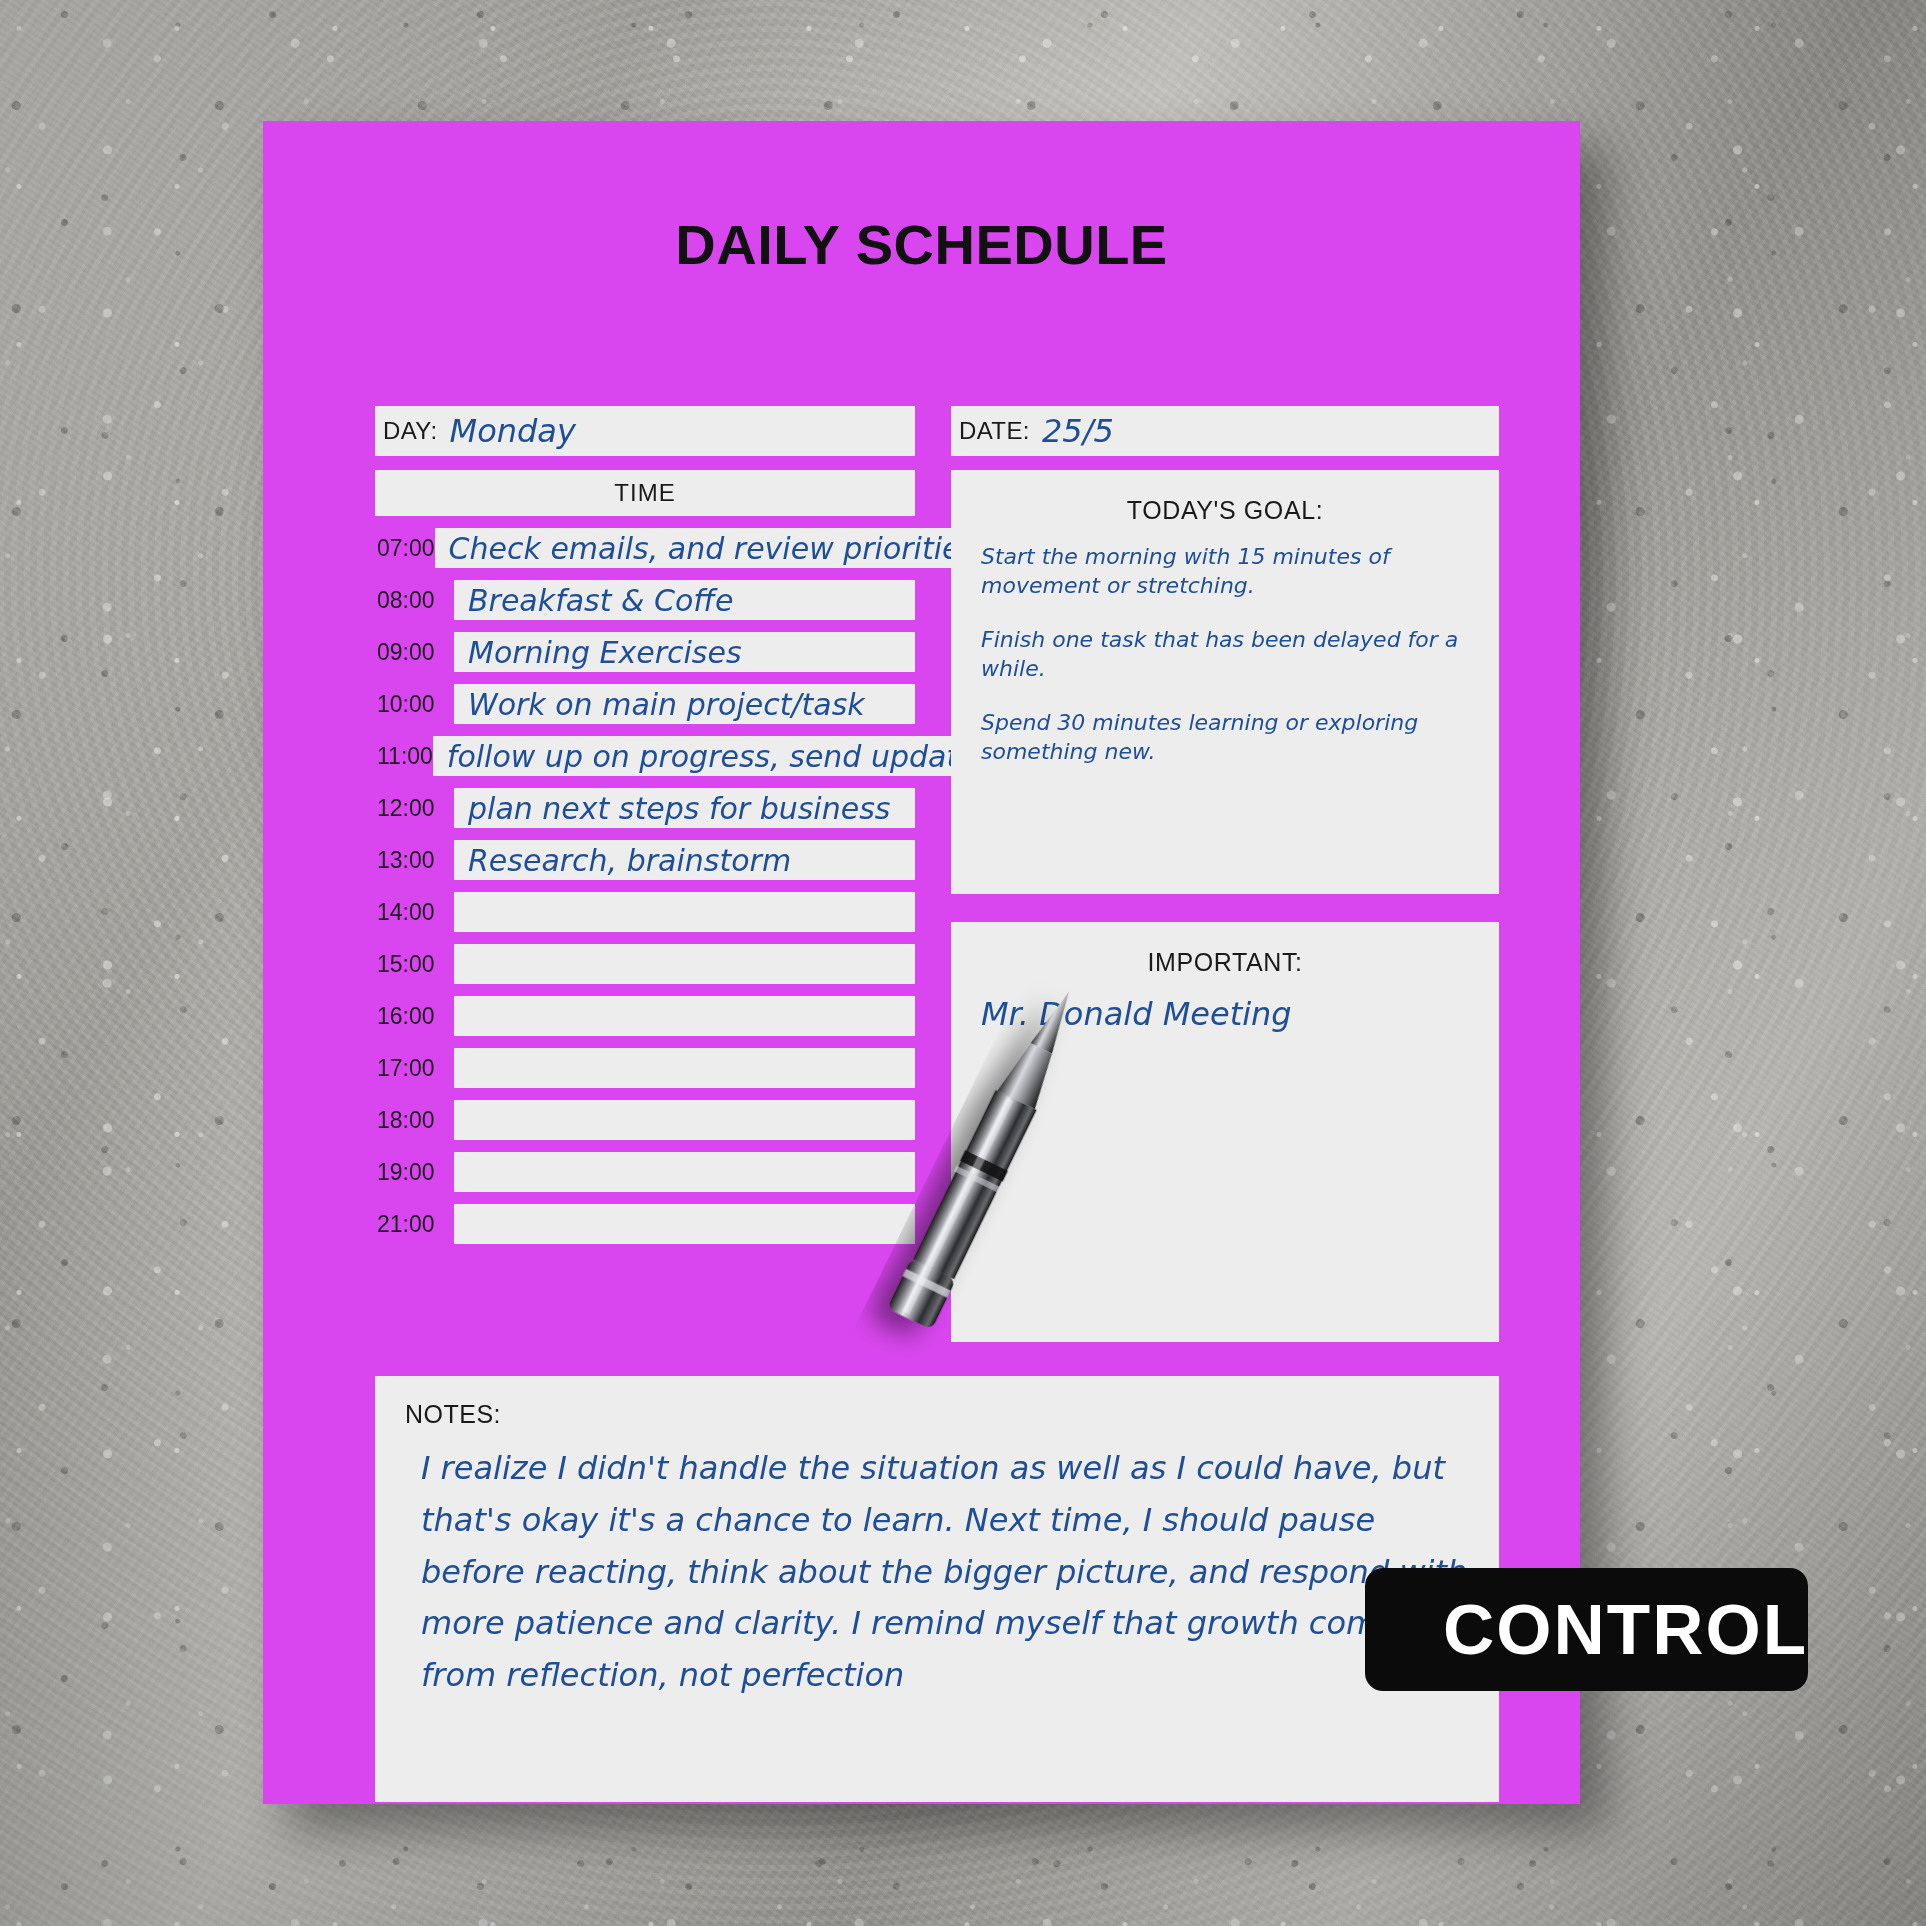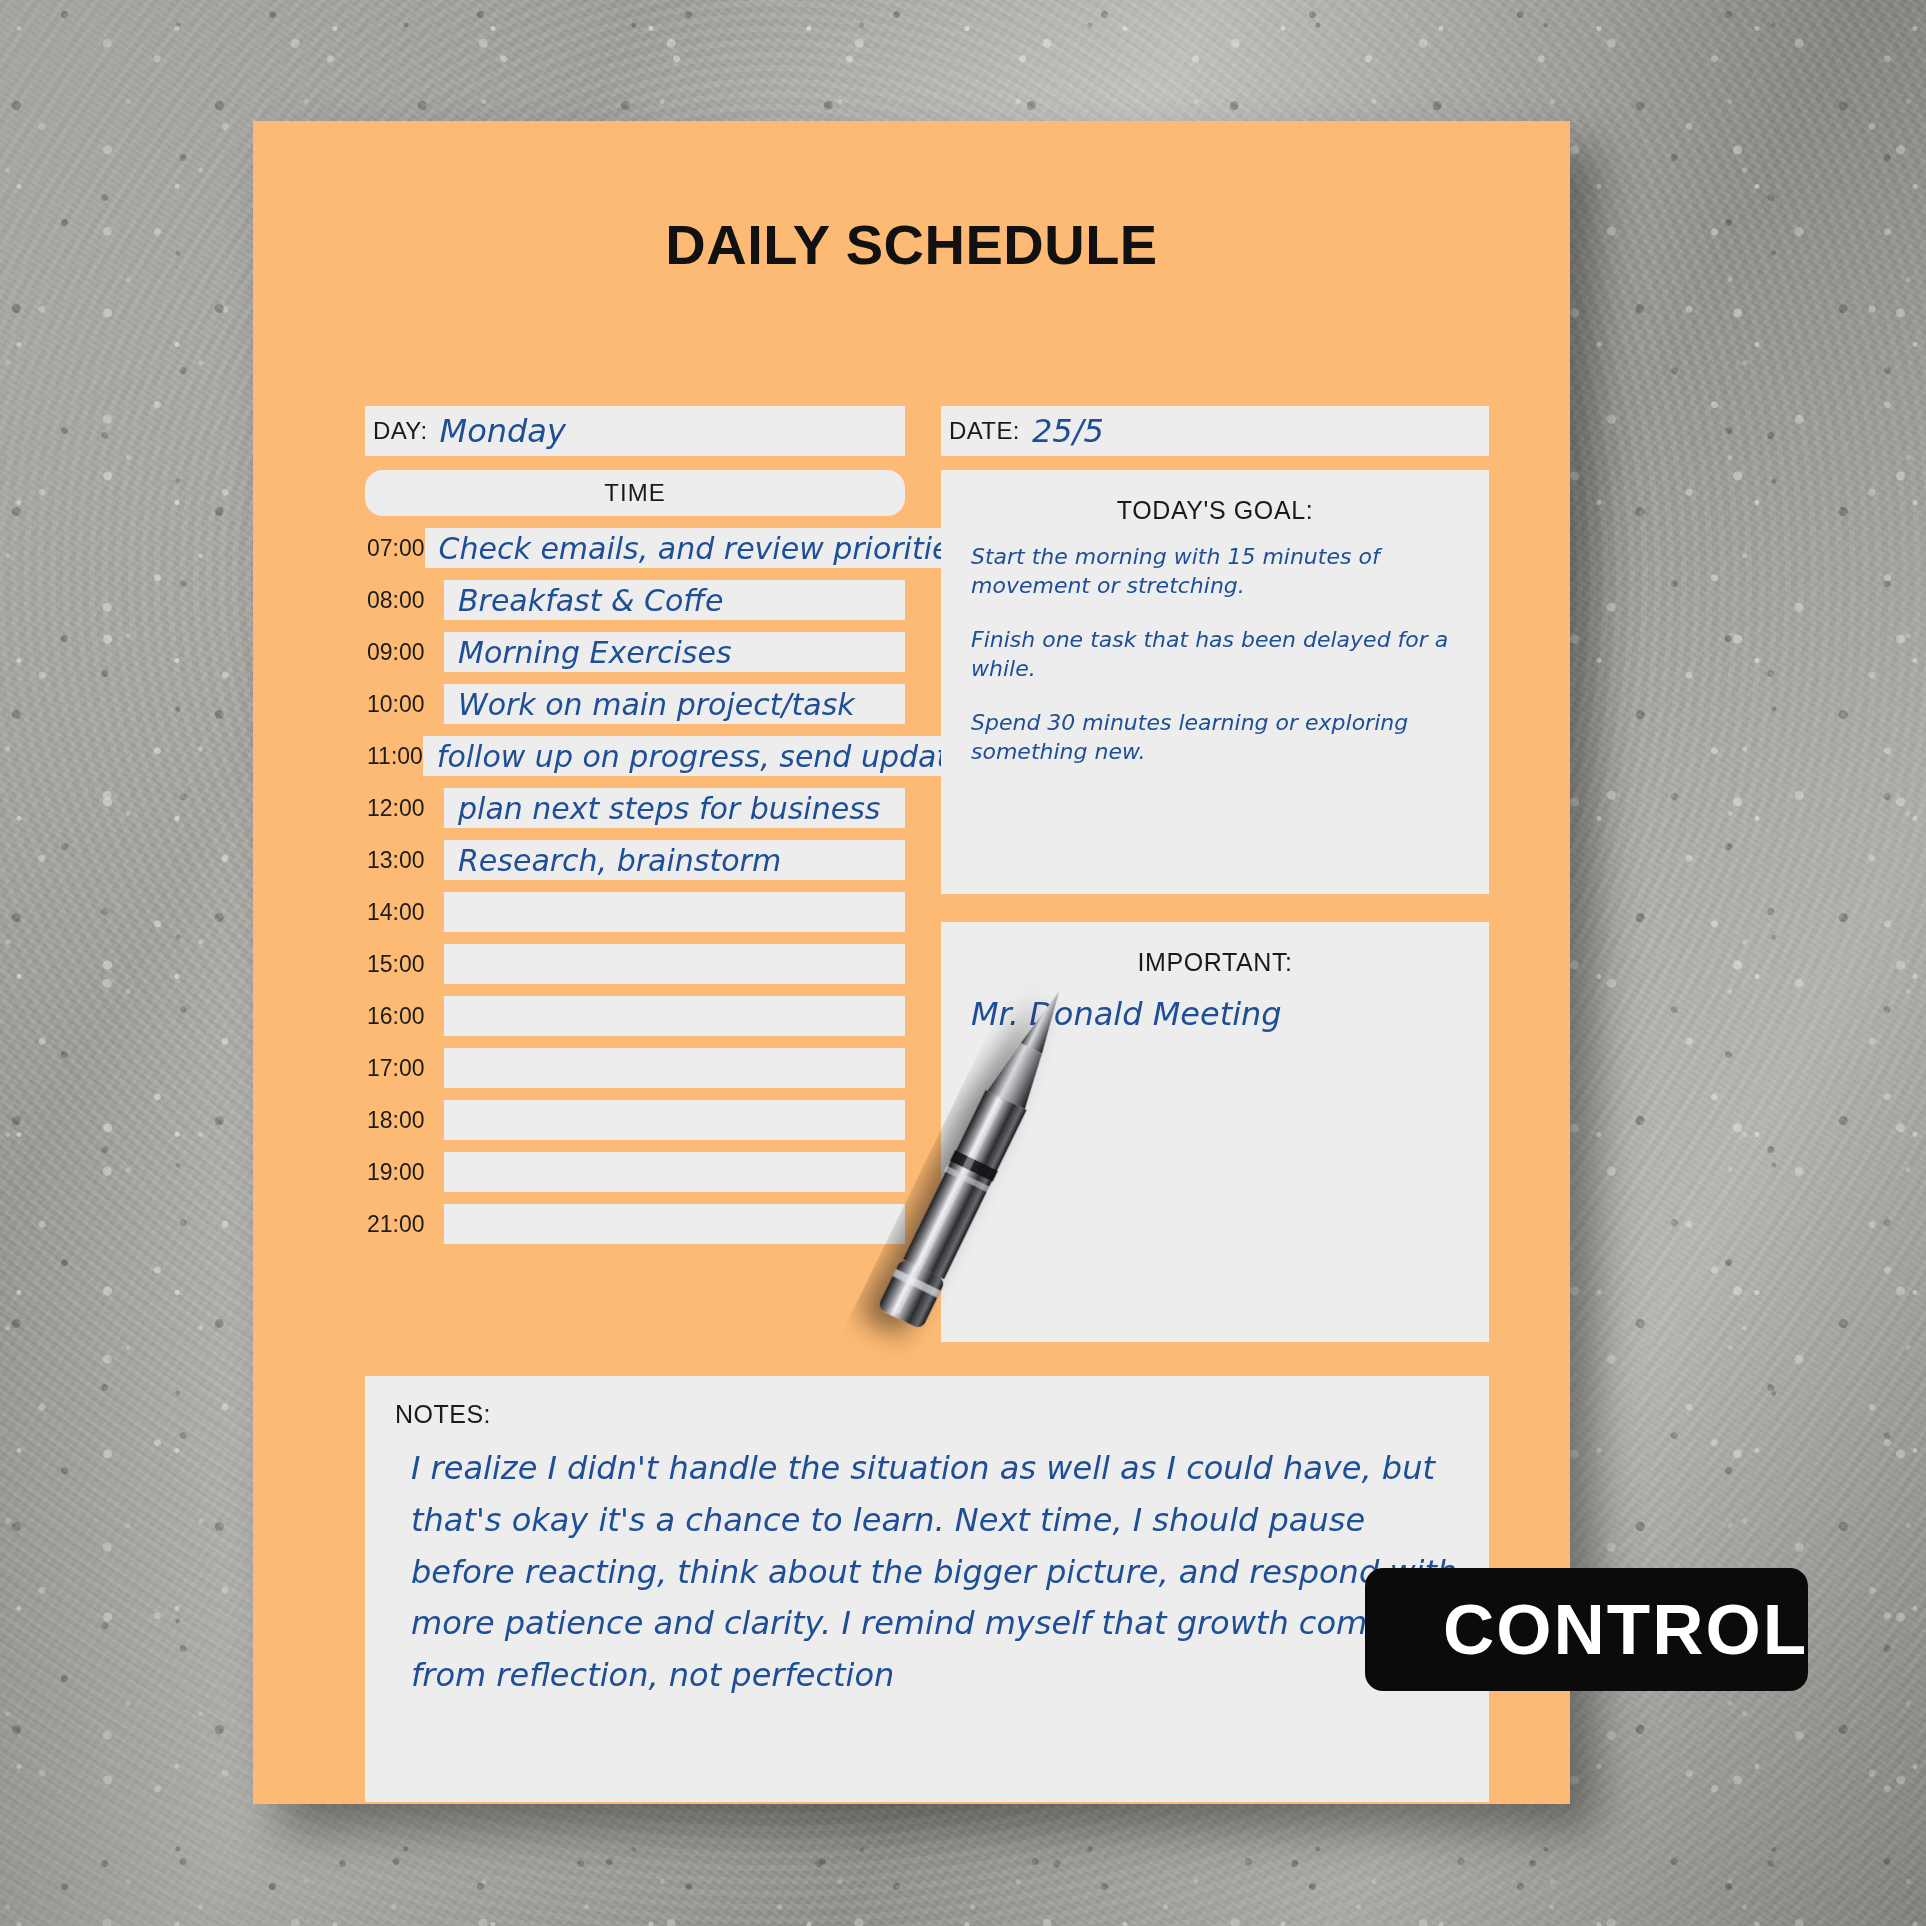--- a/index.html
+++ b/index.html
@@ -51,25 +51,25 @@
   }
   .bg-vignette {
     position: absolute;
     inset: 0;
     background: radial-gradient(ellipse at 48% 45%, rgba(255,255,255,0.10) 0%, rgba(0,0,0,0.0) 45%, rgba(0,0,0,0.22) 100%);
   }
 
   
   .sheet {
     position: absolute;
-    left: 253px;
+    left: 263px;
     top: 121px;
     width: 1317px;
     height: 1683px;
-    background: #fdba74;
+    background: #d946ef;
     box-shadow: 26px 26px 44px rgba(0,0,0,0.38);
   }
 
   .page-title {
     text-align: center;
     font-size: 56px;
     font-weight: bold;
     letter-spacing: 0.5px;
     color: #111111;
     margin-top: 91px;
@@ -112,21 +112,20 @@
   .time-header {
     background: #ededee;
     height: 46px;
     margin-top: 14px;
     display: flex;
     align-items: center;
     justify-content: center;
     font-size: 24px;
     letter-spacing: 1px;
     color: #1a1a1a;
-    border-radius: 18px;
   }
 
   .slot {
     display: flex;
     align-items: center;
     height: 40px;
     margin-top: 12px;
   }
   .slot-time {
     width: 77px;

